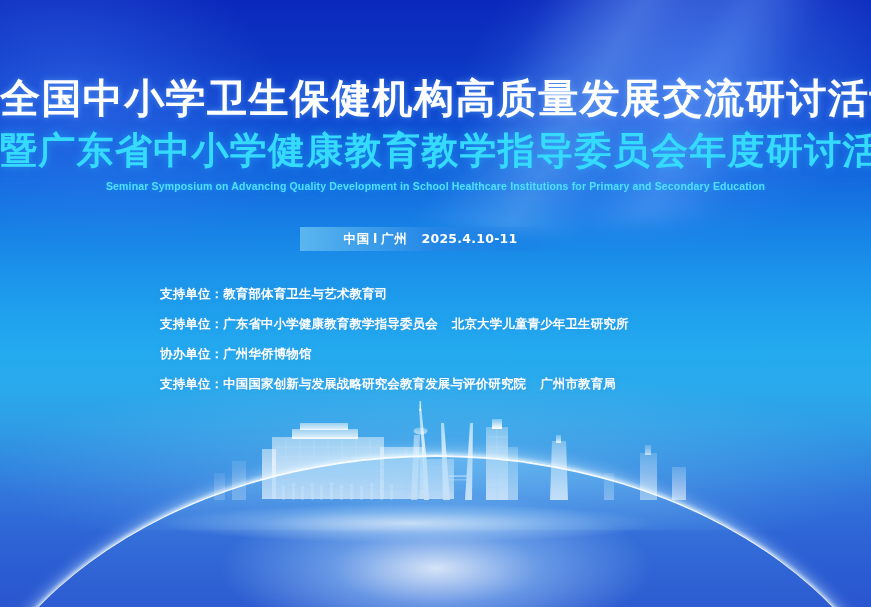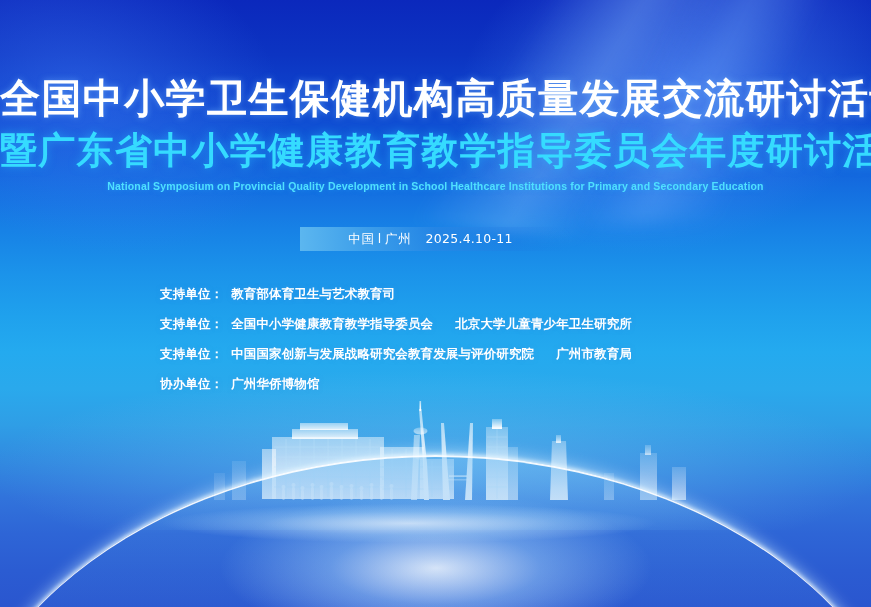--- a/index.html
+++ b/index.html
@@ -153,21 +153,21 @@
       rgba(45,135,228,.55) 50%,
       rgba(30,110,222,.18) 78%,
       rgba(25,100,218,0) 100%);
   }
   .badge-text{
     position:absolute; left:0; right:0; top:0;
     height:24px; line-height:24px;
     text-align:center;
     color:#ffffff;
     font-size:12.5px;
-    font-weight:normal;
+    font-weight:bold;
     letter-spacing:.06em;
     white-space:nowrap;
     font-family:"DejaVu Sans","Liberation Sans",sans-serif;
     padding-right:10px;
   }
   .badge-text .sep{ padding:0 3px; }
   .badge-text .date{ margin-left:14px; letter-spacing:.02em; }
 
   
   .orgs{
@@ -180,21 +180,21 @@
     font-size:12.5px;
     font-weight:bold;
     line-height:14px;
     margin-bottom:16px;
     white-space:nowrap;
     letter-spacing:.01em;
     font-family:"DejaVu Sans","Liberation Sans",sans-serif;
     text-shadow:0 0 4px rgba(60,150,235,.5);
   }
   .org-line .lbl{ }
-  .org-line .vals span{ margin-right:14px;margin-left:8px; }
+  .org-line .vals span{ margin-right:14px; }
   .org-line .vals span:last-child{ margin-right:0; }
 </style>
 </head>
 <body>
 
 <div id="poster">
 
   <div class="bg-layer">
     <div class="streak-left"></div>
     <div class="streak-a"></div>
@@ -340,39 +340,39 @@
     <div class="arc-fill"></div>
     <div class="arc"></div>
   </div>
 
   <div class="content">
 
     <div class="title-cn-1">全国中小学卫生保健机构高质量发展交流研讨活动</div>
 
     <div class="title-cn-2">暨广东省中小学健康教育教学指导委员会年度研讨活动</div>
 
-    <div class="title-en l1">National Symposium on Provincial Quality Development in School Healthcare Institutions for Primary and Secondary Education</div>
+    <div class="title-en l1">Seminar Symposium on Advancing Quality Development in School Healthcare Institutions for Primary and Secondary Education</div>
 
 
     <div class="badge-row">
       <div class="badge"></div>
       <div class="badge-text">
         <span>中国</span><span class="sep">l</span><span>广州</span><span class="date">2025.4.10-11</span>
       </div>
     </div>
 
     <div class="orgs">
       <div class="org-line">
         <span class="lbl">支持单位：</span><span class="vals"><span>教育部体育卫生与艺术教育司</span></span>
       </div>
       <div class="org-line">
-        <span class="lbl">支持单位：</span><span class="vals"><span>全国中小学健康教育教学指导委员会</span><span>北京大学儿童青少年卫生研究所</span></span>
+        <span class="lbl">支持单位：</span><span class="vals"><span>广东省中小学健康教育教学指导委员会</span><span>北京大学儿童青少年卫生研究所</span></span>
+      </div>
+      <div class="org-line">
+        <span class="lbl">协办单位：</span><span class="vals"><span>广州华侨博物馆</span></span>
       </div>
       <div class="org-line">
         <span class="lbl">支持单位：</span><span class="vals"><span>中国国家创新与发展战略研究会教育发展与评价研究院</span><span>广州市教育局</span></span>
       </div>
-      <div class="org-line">
-        <span class="lbl">协办单位：</span><span class="vals"><span>广州华侨博物馆</span></span>
-      </div>
     </div>
 
   </div>
 </div>
 
 </body></html>

